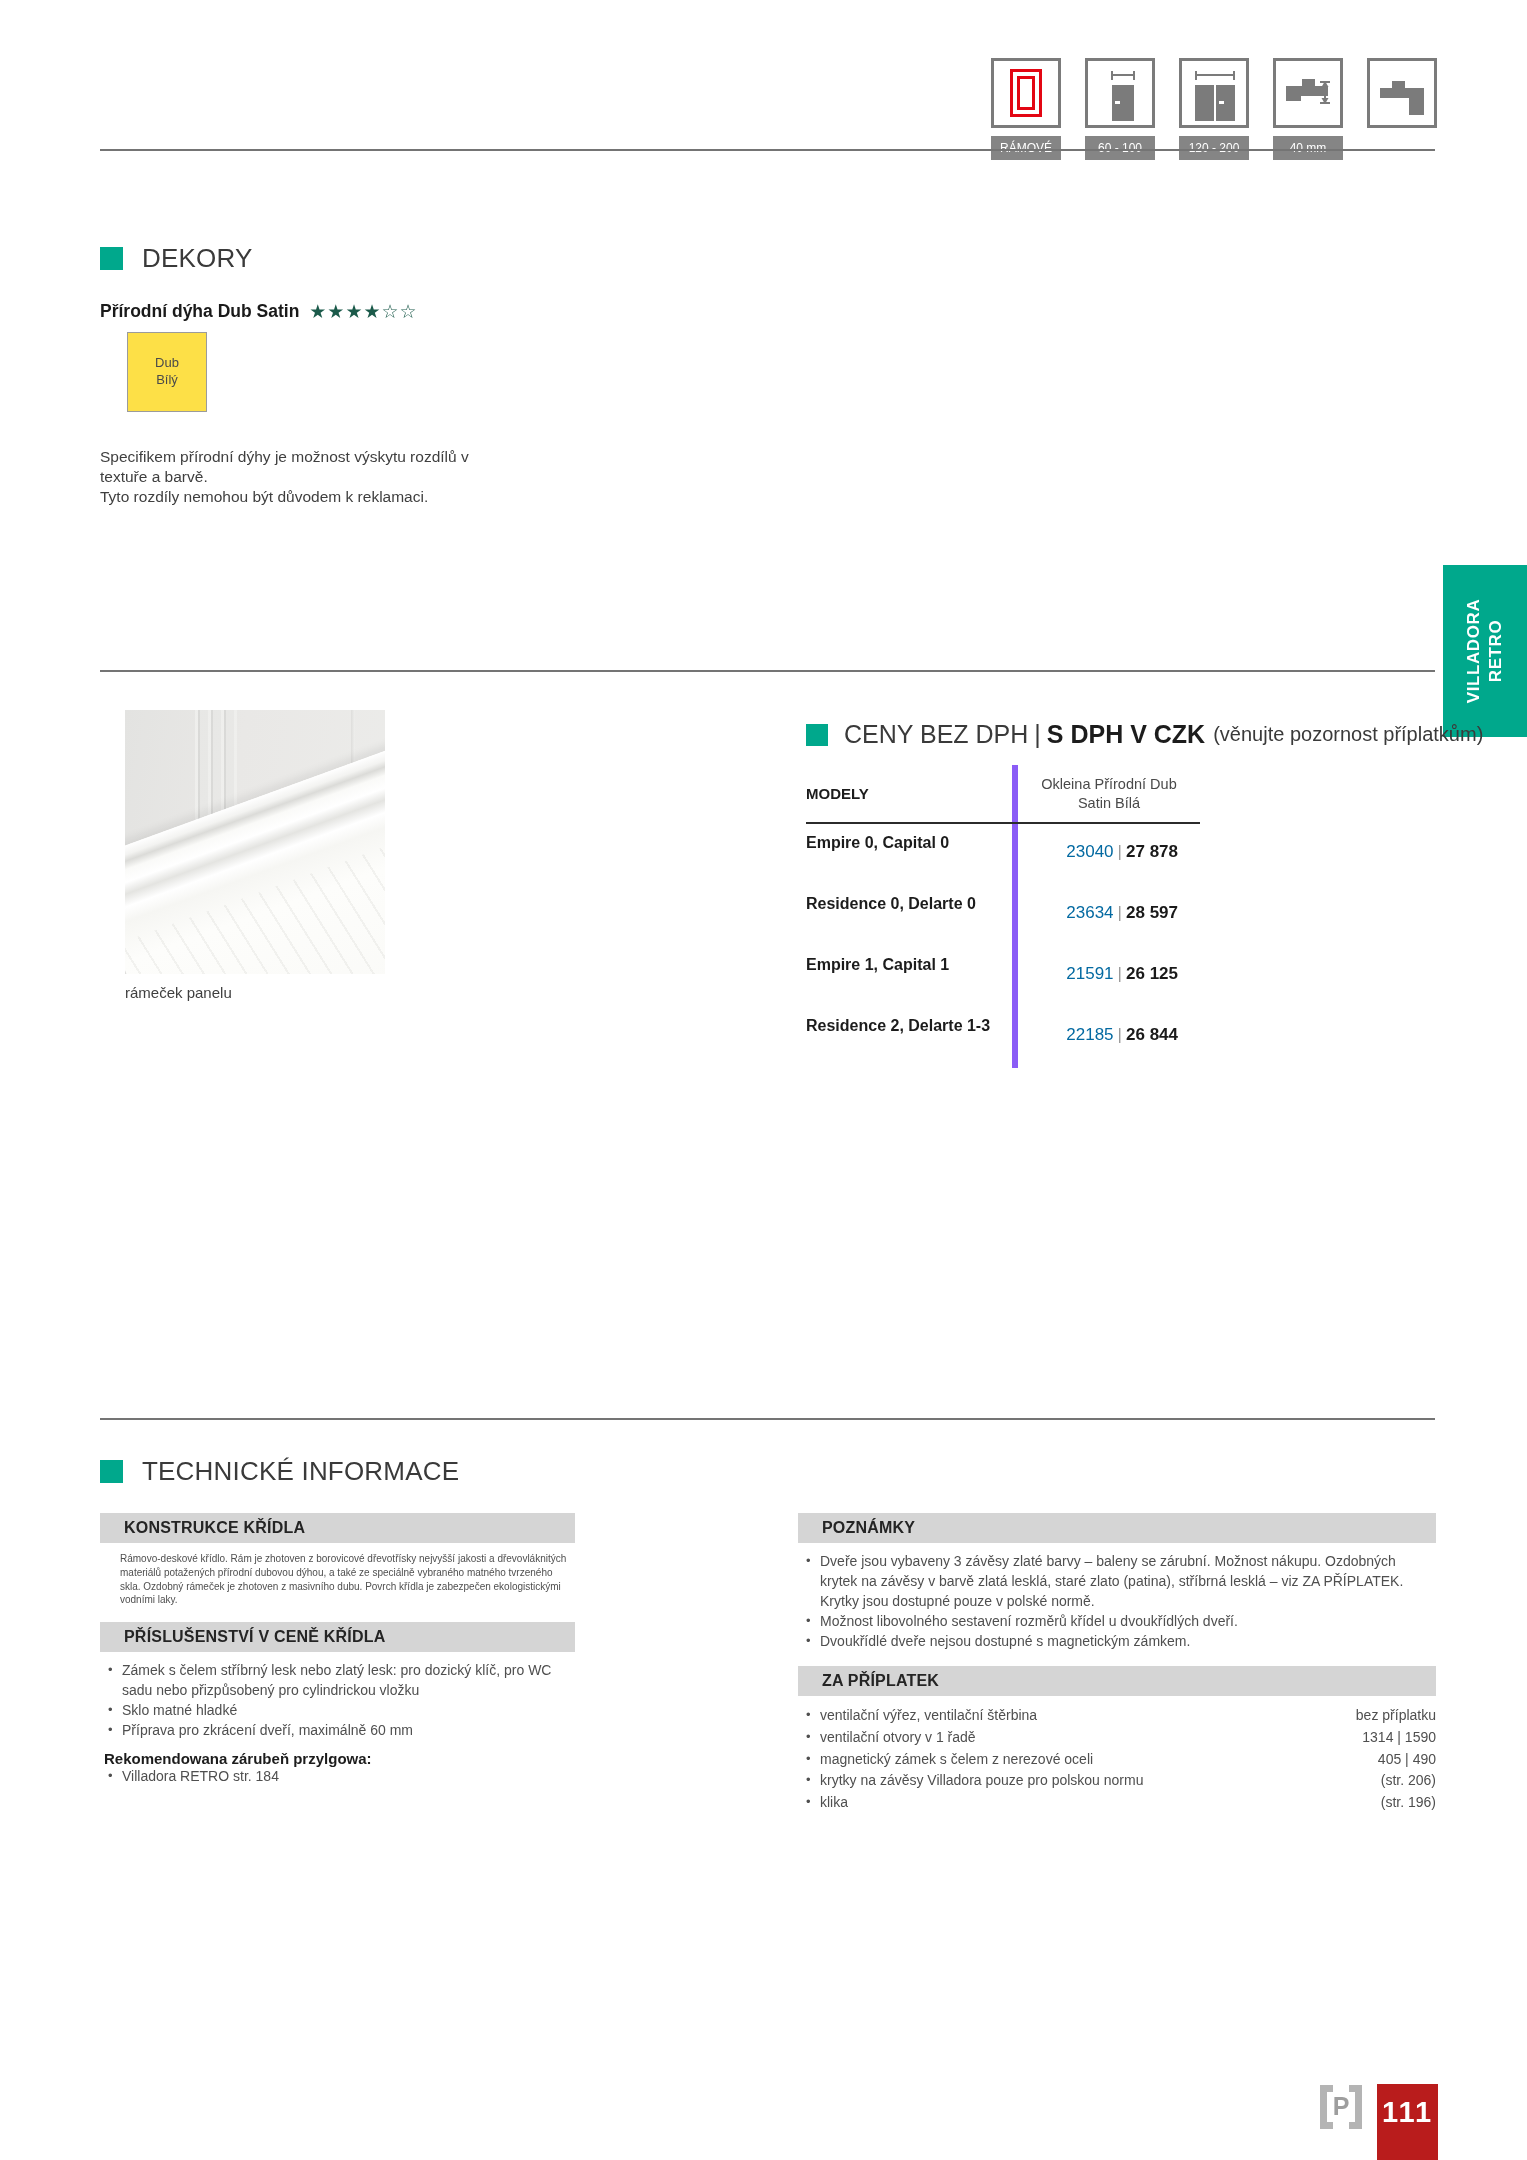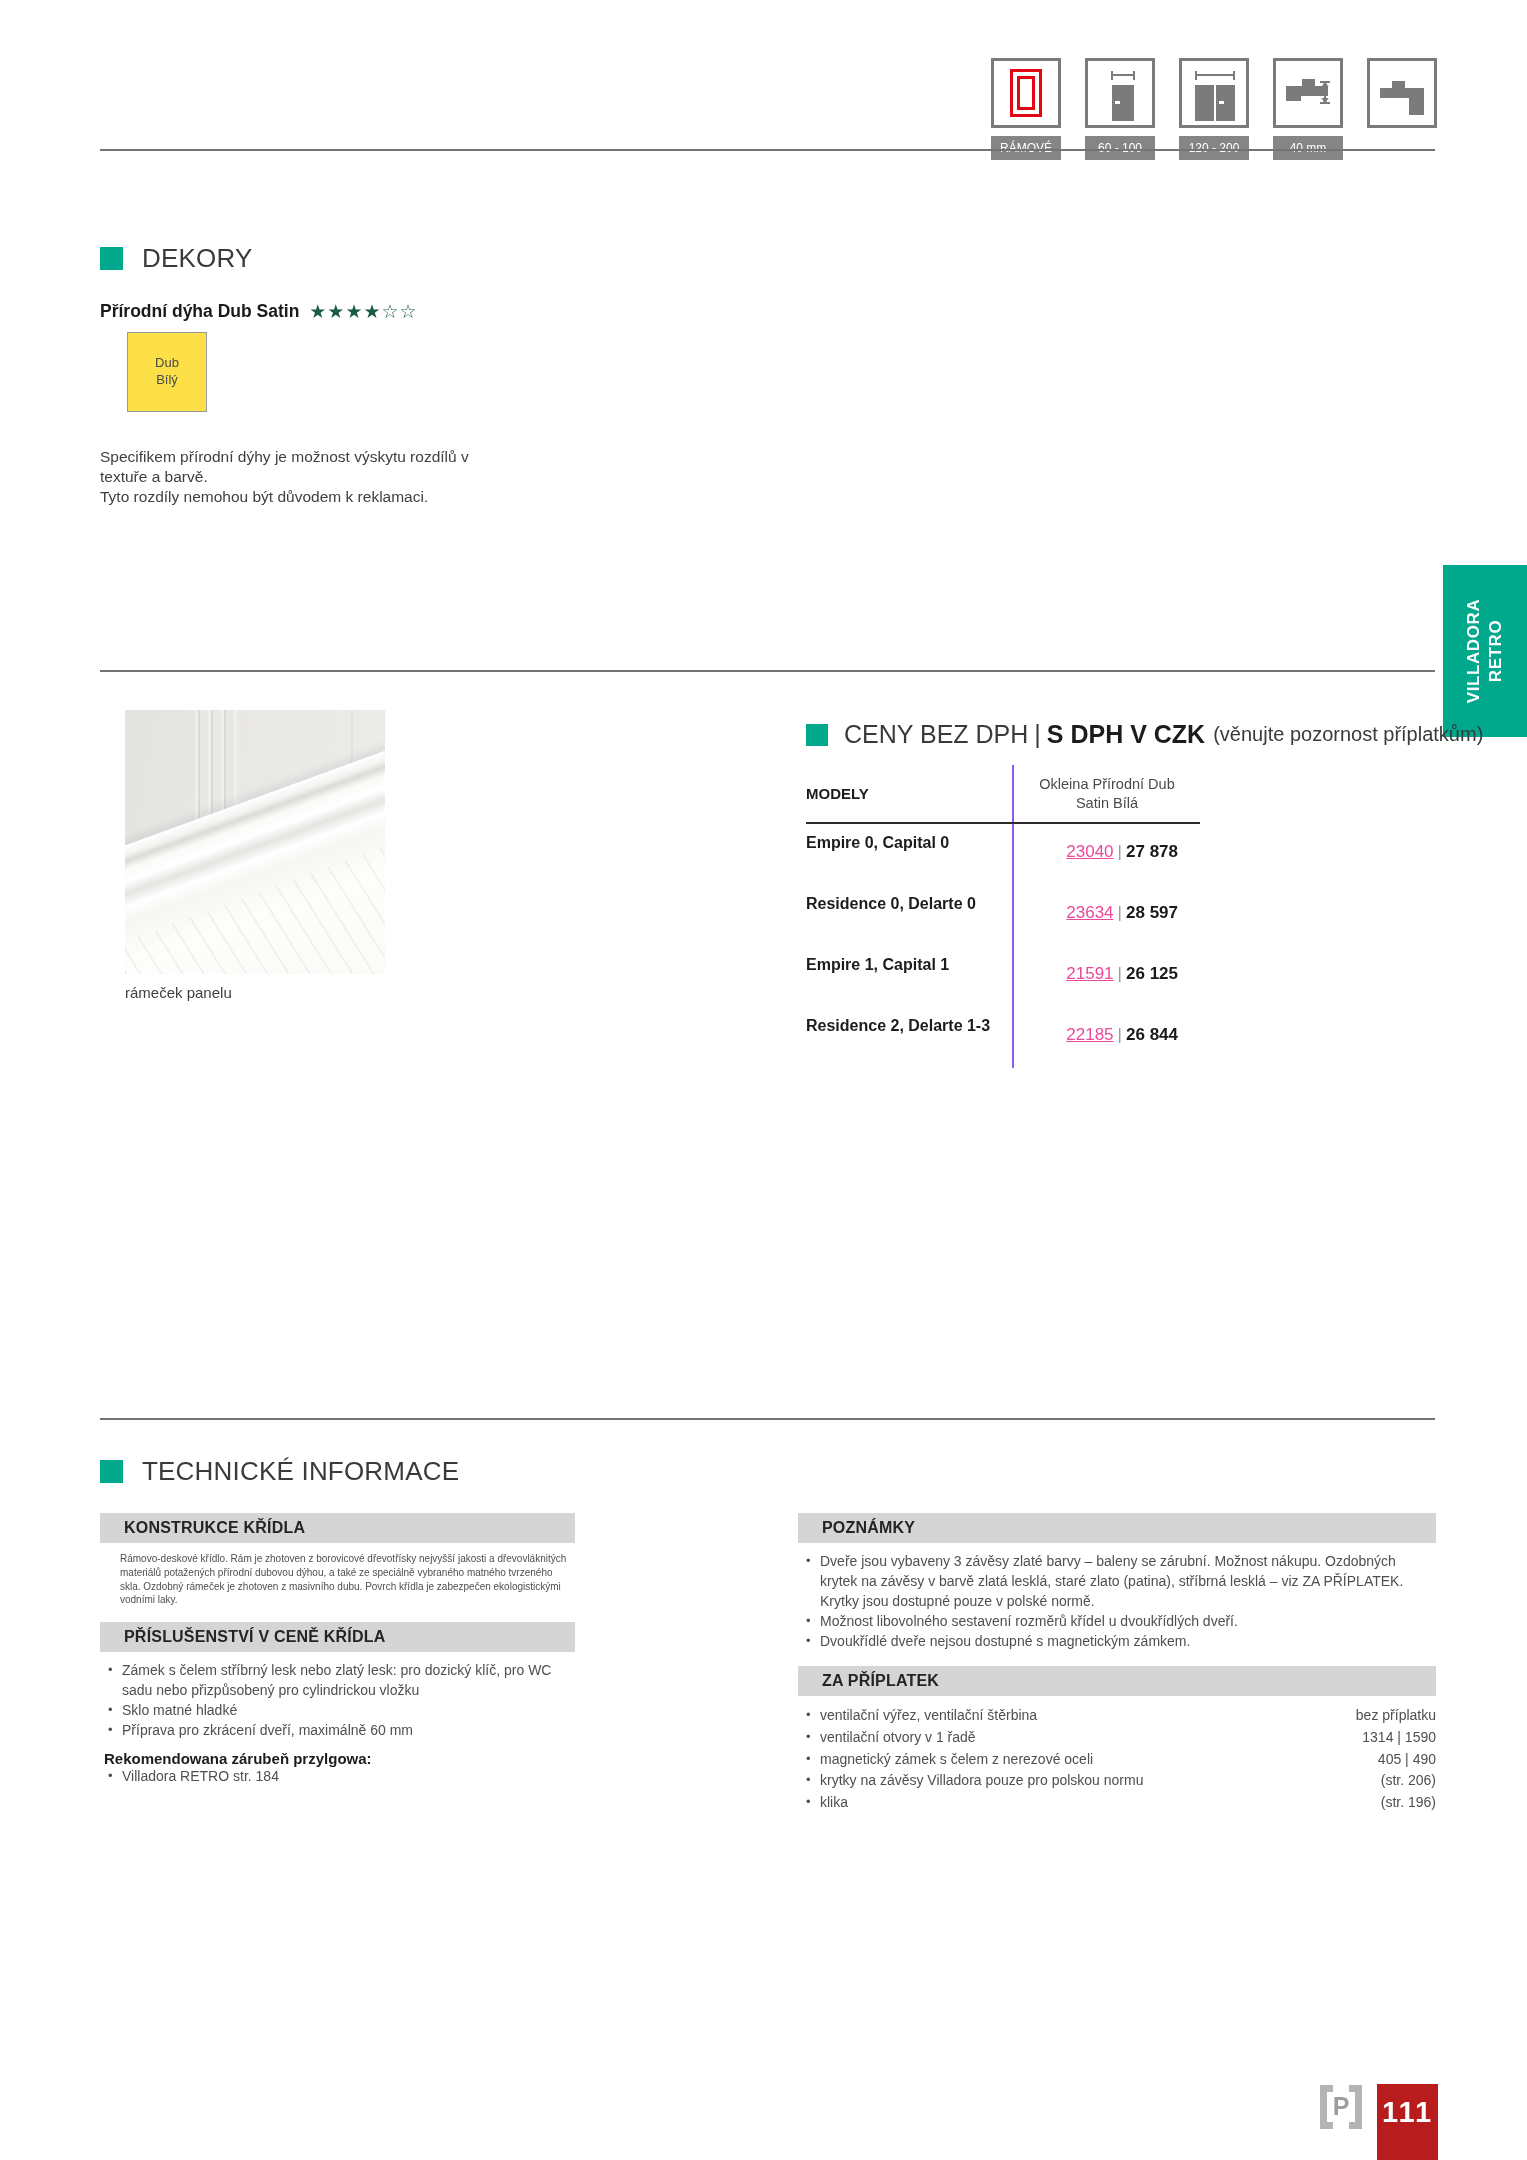--- a/index.html
+++ b/index.html
@@ -67,28 +67,28 @@
   .prices-head { position:absolute; left:806px; top:720px; display:flex; align-items:center; white-space:nowrap; }
   .prices-head .sec-square { width:22px; height:22px; }
   .pt1 { margin-left:16px; font-size:25px; color:#3a3a3a; }
   .pt-sep { font-size:25px; color:#3a3a3a; margin:0 6px; }
   .pt2 { font-size:25px; font-weight:bold; color:#1c1c1c; }
   .pt3 { margin-left:8px; font-size:20px; color:#3a3a3a; }
 
   .price-table { position:absolute; left:806px; top:765px; width:394px; }
   .pt-header { display:flex; border-bottom:2px solid #2b2b2b; }
   .pt-c1 { width:206px; }
-  .pt-c2 { width:188px; border-left:2px solid #8b5cf6; }
+  .pt-c2 { width:188px; border-left:6px solid #8b5cf6; }
   .pt-header .pt-c1 { font-weight:bold; font-size:15px; color:#1c1c1c; display:flex; align-items:center; height:57px; }
   .pt-header .pt-c2 { font-size:14.5px; color:#4a4a4a; text-align:center; display:flex;
                       align-items:center; justify-content:center; line-height:1.25; padding:4px 10px; }
   .pt-row { display:flex; height:61px; }
   .pt-row .pt-c1 { font-weight:bold; font-size:16px; color:#1c1c1c; padding-top:10px; }
   .pt-row .pt-c2 { text-align:right; padding:18px 22px 0 0; font-size:17px; white-space:nowrap; }
-  .net { color:#ec4899;text-decoration:underline; }
+  .net { color:#0369a1; }
   .psep { color:#9a9a9a; padding:0 4px; }
   .gross { color:#1a1a1a; font-weight:bold; }
 
   
   .col { position:absolute; top:1513px; }
   .col-left { left:100px; width:475px; }
   .col-right { left:798px; width:638px; }
   .bar { height:30px; background:#d5d5d5; display:flex; align-items:center;
          padding:0 24px; font-weight:bold; font-size:16px; color:#242424; letter-spacing:0.2px; }
   .bar + .body-text, .bar + ul, .bar + .kv-list { margin-top:9px; }

